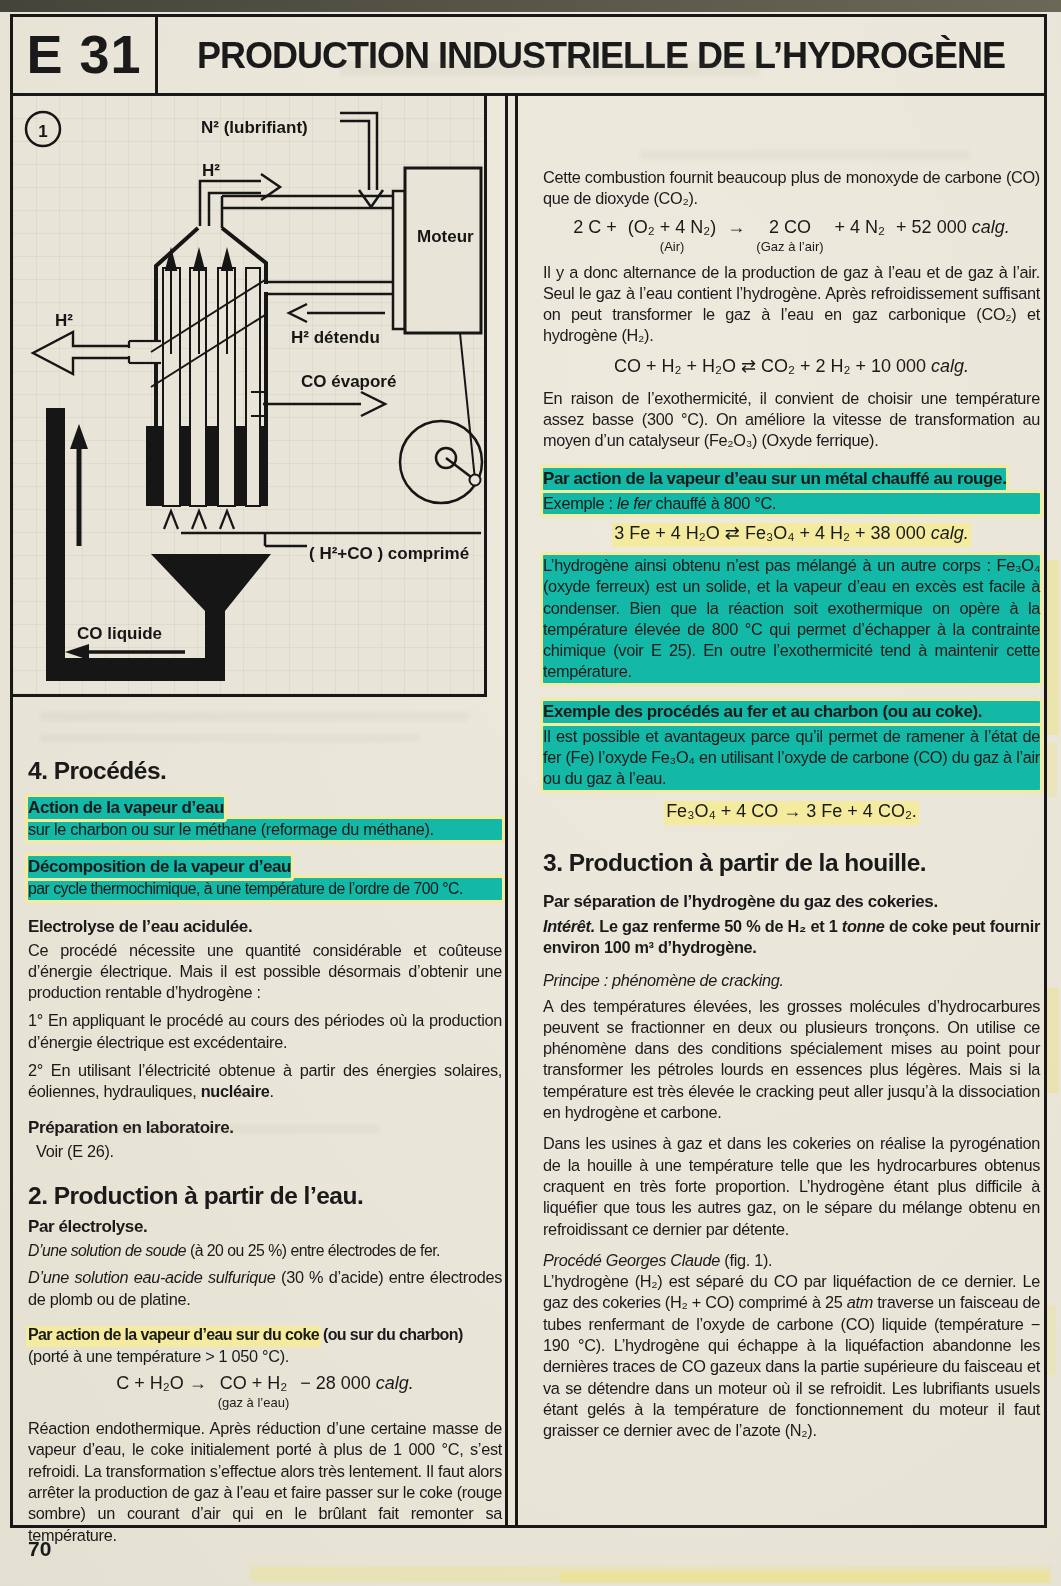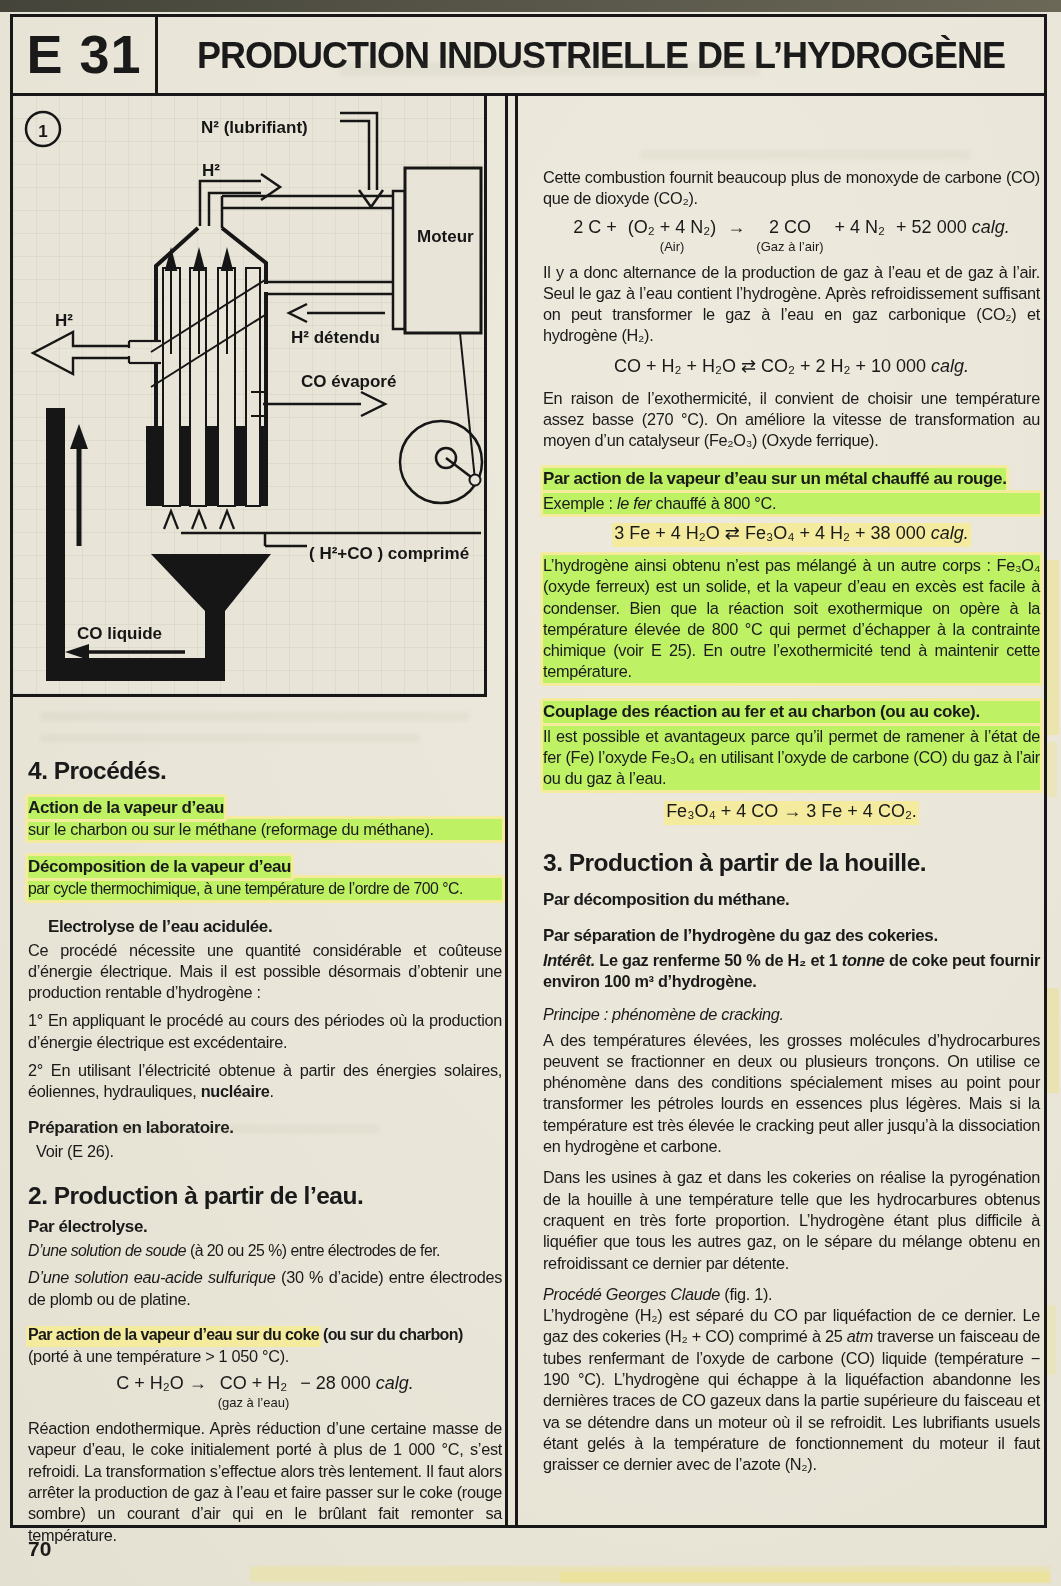--- a/index.html
+++ b/index.html
@@ -26,21 +26,21 @@
   #leftcol{left:28px;top:757px;width:474px;}
   #rightcol{left:543px;top:167px;width:497px;}
   .col{font-size:16.3px;line-height:21.3px;letter-spacing:-0.3px;}
   .col p{margin:0;text-align:justify;}
   .h-num{font-weight:bold;font-size:24.5px;letter-spacing:-0.5px;line-height:28px;margin:0;}
   .h-sub{font-weight:bold;font-size:17px;letter-spacing:-0.4px;line-height:22px;margin:0;}
   .tight{font-size:16px;letter-spacing:-0.6px;}
   .cond{font-size:15.8px;letter-spacing:-0.5px;}
   .it{font-style:italic;}
   .bd{font-weight:bold;}
-  .hl{background:#bef264;box-shadow:0 0 0 3px #f4eb9e;border-radius:1px;}
+  .hl{background:#14b8a6;box-shadow:0 0 0 3px #f4eb9e;border-radius:1px;}
   .hl-in{background:#f4eb9e;box-shadow:0 2px 0 2px #f4eb9e;}
   .eq{text-align:center;font-size:18px;line-height:23px;letter-spacing:0;margin:0;}
   .eq > span{margin:0 3px;}
   .stk{display:inline-block;vertical-align:top;text-align:center;}
   .note{display:block;font-size:13px;line-height:15px;font-weight:normal;letter-spacing:0;}
   #pageno{left:28px;top:1537px;font-size:21px;font-weight:bold;}
   .ymark{background:#ece289;pointer-events:none;}
   .ghost{background:#8a8a72;opacity:.07;filter:blur(2px);border-radius:3px;pointer-events:none;}
 </style>
 </head>
@@ -182,21 +182,21 @@
   <text x="42" y="230" font-size="21">H²</text>
 </svg>
 </div>
 
 <div id="leftcol" class="abs col">
   <h2 class="h-num">4. Procédés.</h2>
   <h3 class="h-sub hl" style="margin-top:12px;display:inline-block;">Action de la vapeur d’eau</h3>
   <p class="hl"><span>sur le charbon ou sur le méthane (reformage du méthane).</span></p>
   <h3 class="h-sub hl" style="margin-top:16px;display:inline-block;">Décomposition de la vapeur d’eau</h3>
   <p class="hl cond"><span>par cycle thermochimique, à une température de l’ordre de 700 °C.</span></p>
-  <h3 class="h-sub" style="margin-top:16px;margin-left:20px;">Electrolyse de l’eau acidulée.</h3>
+  <h3 class="h-sub" style="margin-top:16px;">Electrolyse de l’eau acidulée.</h3>
   <p style="margin-top:2px;"><span>Ce procédé nécessite une quantité considérable et coûteuse d’énergie électrique. Mais il est possible désormais d’obtenir une production rentable d’hydrogène :</span></p>
   <p style="margin-top:7px;"><span>1° En appliquant le procédé au cours des périodes où la production d’énergie électrique est excédentaire.</span></p>
   <p style="margin-top:7px;"><span>2° En utilisant l’électricité obtenue à partir des énergies solaires, éoliennes, hydrauliques, </span><span class="bd">nucléaire</span><span>.</span></p>
   <h3 class="h-sub" style="margin-top:14px;">Préparation en laboratoire.</h3>
   <p style="margin-top:2px;margin-left:8px;"><span>Voir (E 26).</span></p>
   <h2 class="h-num" style="margin-top:20px;">2. Production à partir de l’eau.</h2>
   <h3 class="h-sub" style="margin-top:6px;">Par électrolyse.</h3>
   <p class="cond" style="margin-top:2px;"><span class="it">D’une solution de soude</span><span> (à 20 ou 25 %) entre électrodes de fer.</span></p>
   <p style="margin-top:6px;"><span class="it">D’une solution eau-acide sulfurique</span><span> (30 % d’acide) entre électrodes de plomb ou de platine.</span></p>
   <p class="h-sub tight" style="margin-top:14px;"><span class="bd hl-in">Par action de la vapeur d’eau sur du coke</span><span> (ou sur du charbon)</span></p>
@@ -214,30 +214,29 @@
   <div class="eq" style="margin-top:6px;">
     <span>2 C +</span>
     <span class="stk"><span>(O₂ + 4 N₂)</span><span class="note">(Air)</span></span>
     <span>→</span>
     <span class="stk"><span>2 CO</span><span class="note">(Gaz à l’air)</span></span>
     <span>+ 4 N₂</span>
     <span><span>+ 52 000 </span><span class="it">calg.</span></span>
   </div>
   <p style="margin-top:8px;"><span>Il y a donc alternance de la production de gaz à l’eau et de gaz à l’air. Seul le gaz à l’eau contient l’hydrogène. Après refroidissement suffisant on peut transformer le gaz à l’eau en gaz carbonique (CO₂) et hydrogène (H₂).</span></p>
   <div class="eq" style="margin-top:8px;"><span><span>CO + H₂ + H₂O ⇄ CO₂ + 2 H₂ + 10 000 </span><span class="it">calg.</span></span></div>
-  <p style="margin-top:10px;"><span>En raison de l’exothermicité, il convient de choisir une température assez basse (270 °C). On améliore la vitesse de transformation au moyen d’un catalyseur (Fe₂O₃) (Oxyde ferrique).</span></p>
+  <p style="margin-top:10px;"><span>En raison de l’exothermicité, il convient de choisir une température assez basse (300 °C). On améliore la vitesse de transformation au moyen d’un catalyseur (Fe₂O₃) (Oxyde ferrique).</span></p>
   <h3 class="h-sub hl" style="margin-top:16px;display:inline-block;">Par action de la vapeur d’eau sur un métal chauffé au rouge.</h3>
   <p class="hl" style="margin-top:3px;"><span>Exemple : </span><span class="it">le fer</span><span> chauffé à 800 °C.</span></p>
   <div class="eq" style="margin-top:8px;"><span class="hl-in"><span>3 Fe + 4 H₂O ⇄ Fe₃O₄ + 4 H₂ + 38 000 </span><span class="it">calg.</span></span></div>
   <p class="hl" style="margin-top:10px;"><span>L’hydrogène ainsi obtenu n’est pas mélangé à un autre corps : Fe₃O₄ (oxyde ferreux) est un solide, et la vapeur d’eau en excès est facile à condenser. Bien que la réaction soit exothermique on opère à la température élevée de 800 °C qui permet d’échapper à la contrainte chimique (voir E 25). En outre l’exothermicité tend à maintenir cette température.</span></p>
-  <p class="h-sub hl" style="margin-top:18px;"><span class="bd">Couplage des réaction au fer et au charbon</span><span> (ou au coke).</span></p>
+  <p class="h-sub hl" style="margin-top:18px;"><span class="bd">Exemple des procédés au fer et au charbon</span><span> (ou au coke).</span></p>
   <p class="hl" style="margin-top:3px;"><span>Il est possible et avantageux parce qu’il permet de ramener à l’état de fer (Fe) l’oxyde Fe₃O₄ en utilisant l’oxyde de carbone (CO) du gaz à l’air ou du gaz à l’eau.</span></p>
   <div class="eq" style="margin-top:10px;"><span class="hl-in"><span>Fe₃O₄ + 4 CO → 3 Fe + 4 CO₂.</span></span></div>
   <h2 class="h-num" style="margin-top:26px;">3. Production à partir de la houille.</h2>
-  <h3 class="h-sub" style="margin-top:12px;">Par décomposition du méthane.</h3>
   <h3 class="h-sub" style="margin-top:14px;">Par séparation de l’hydrogène du gaz des cokeries.</h3>
   <p style="margin-top:3px;font-weight:bold;"><span class="it">Intérêt.</span><span> Le gaz renferme 50 % de H₂ et 1 </span><span class="it">tonne</span><span> de coke peut fournir environ 100 m³ d’hydrogène.</span></p>
   <p style="margin-top:12px;"><span class="it">Principe : phénomène de cracking.</span></p>
   <p style="margin-top:4px;"><span>A des températures élevées, les grosses molécules d’hydrocarbures peuvent se fractionner en deux ou plusieurs tronçons. On utilise ce phénomène dans des conditions spécialement mises au point pour transformer les pétroles lourds en essences plus légères. Mais si la température est très élevée le cracking peut aller jusqu’à la dissociation en hydrogène et carbone.</span></p>
   <p style="margin-top:10px;"><span>Dans les usines à gaz et dans les cokeries on réalise la pyrogénation de la houille à une température telle que les hydrocarbures obtenus craquent en très forte proportion. L’hydrogène étant plus difficile à liquéfier que tous les autres gaz, on le sépare du mélange obtenu en refroidissant ce dernier par détente.</span></p>
   <p style="margin-top:10px;"><span class="it">Procédé Georges Claude</span><span> (fig. 1).</span></p>
   <p><span>L’hydrogène (H₂) est séparé du CO par liquéfaction de ce dernier. Le gaz des cokeries (H₂ + CO) comprimé à 25 </span><span class="it">atm</span><span> traverse un faisceau de tubes renfermant de l’oxyde de carbone (CO) liquide (température − 190 °C). L’hydrogène qui échappe à la liquéfaction abandonne les dernières traces de CO gazeux dans la partie supérieure du faisceau et va se détendre dans un moteur où il se refroidit. Les lubrifiants usuels étant gelés à la température de fonctionnement du moteur il faut graisser ce dernier avec de l’azote (N₂).</span></p>
 </div>
 
 <div id="pageno" class="abs">70</div>

